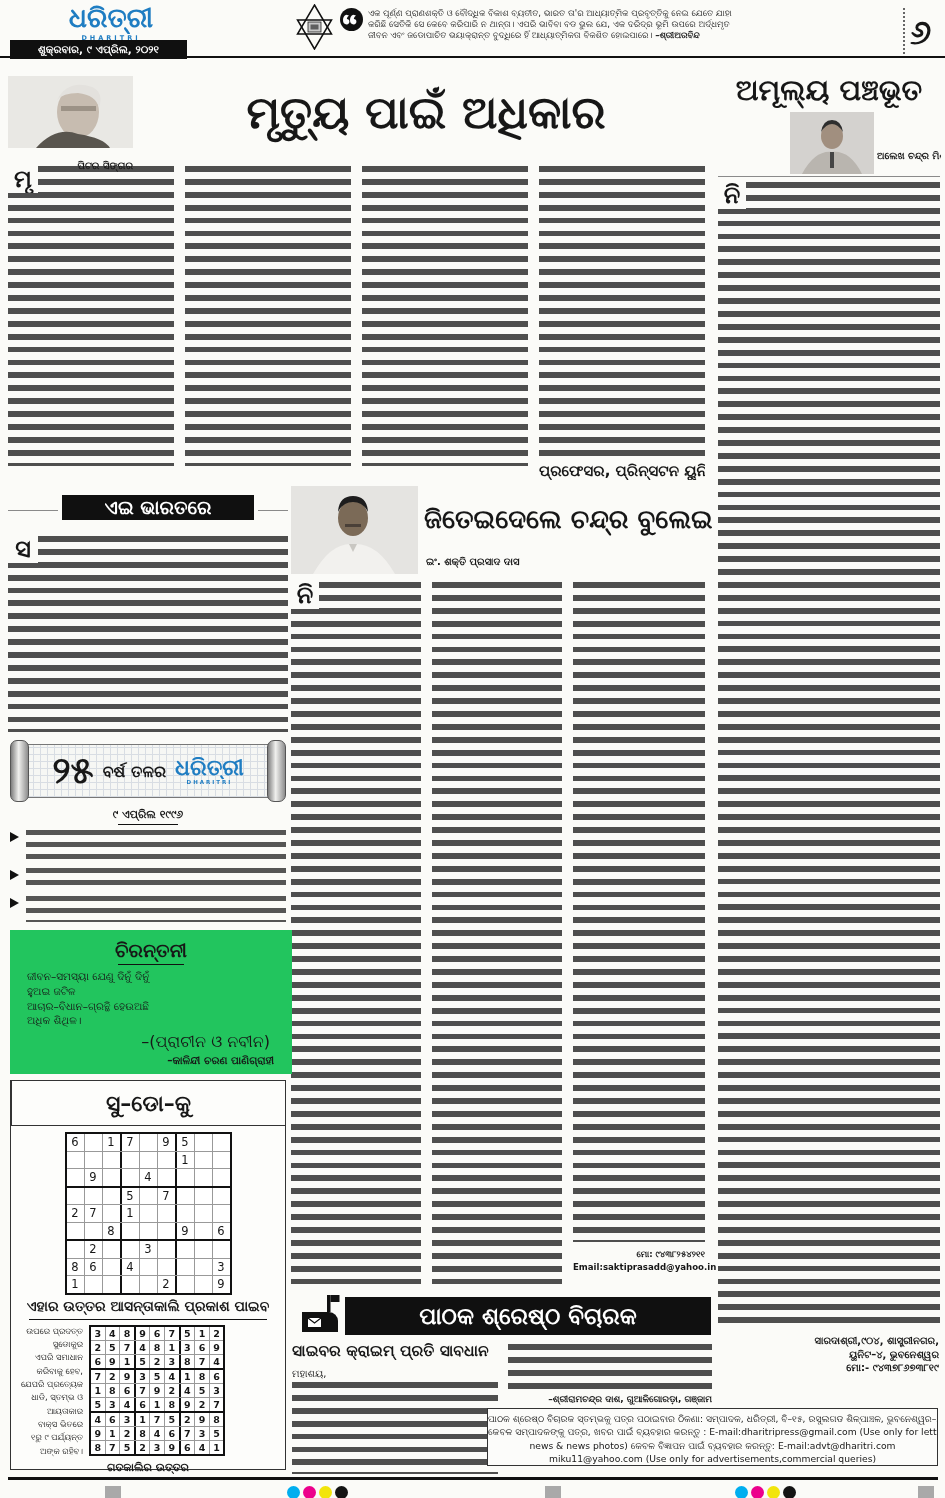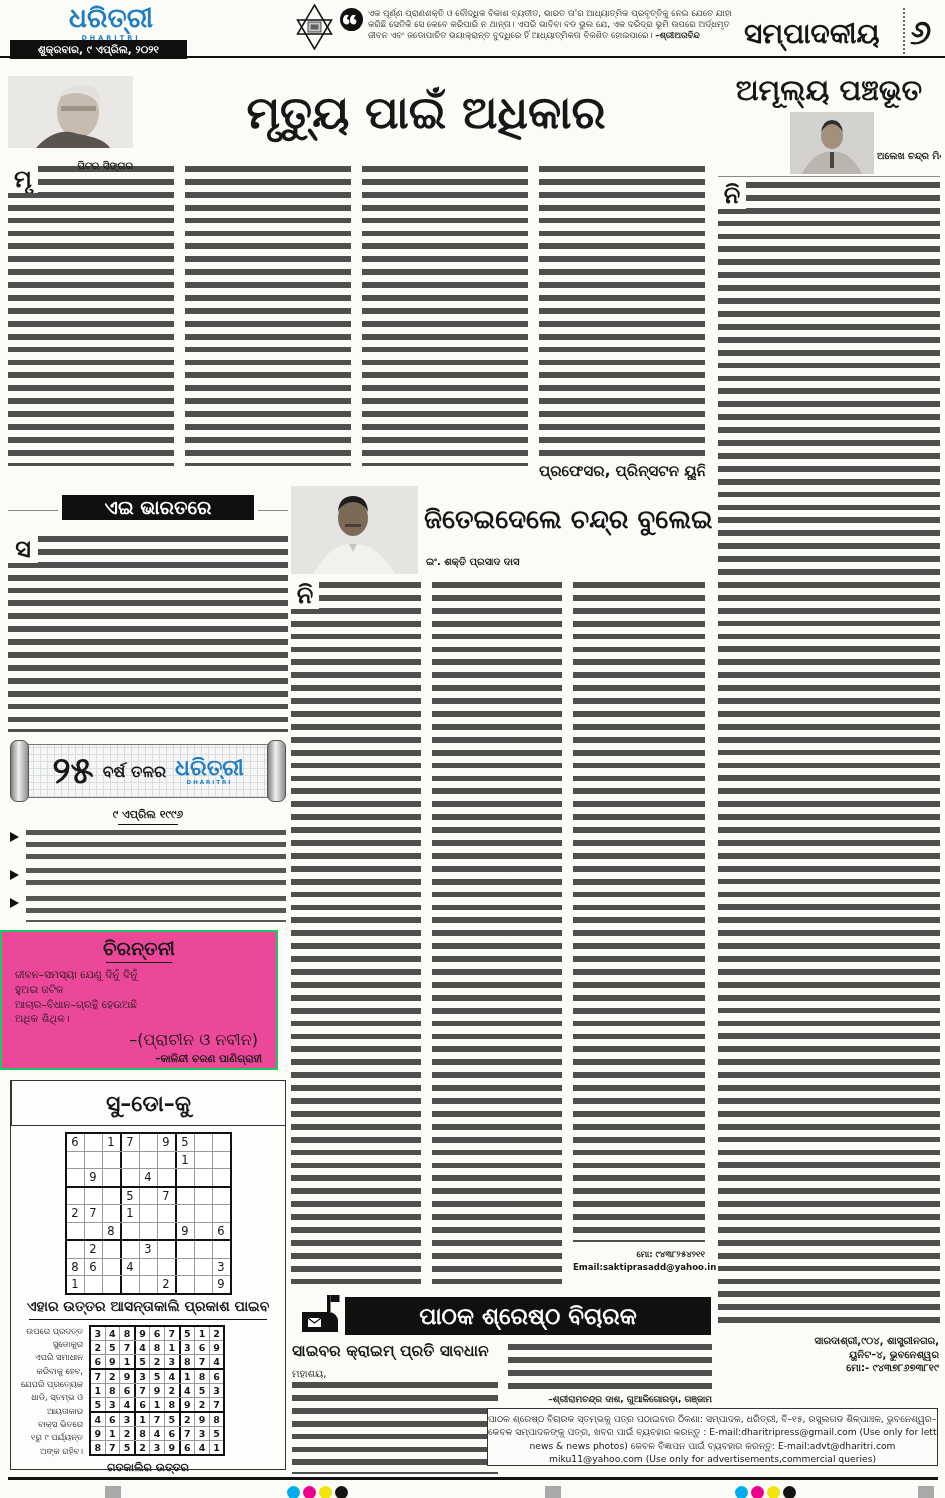--- a/index.html
+++ b/index.html
@@ -70,21 +70,20 @@
       <circle cx="11.5" cy="11.5" r="11.5" fill="#111"></circle>
       <path fill="#fff" d="M6.2 6.8 q-3.2 1.2 -3.2 5.2 q0 4.4 3.6 4.4 q2.8 0 2.8-2.8 q0-2.6-2.6-2.6 q.2-2.2 2.2-3.4z"></path>
       <path fill="#fff" d="M13.2 6.8 q-3.2 1.2 -3.2 5.2 q0 4.4 3.6 4.4 q2.8 0 2.8-2.8 q0-2.6-2.6-2.6 q.2-2.2 2.2-3.4z"></path>
     </svg>
   </div>
   <div class="abs" style="left:368px;top:8px;width:374px;height:48px;font-size:8.6px;line-height:11px;color:#222;overflow:hidden;">
     <span data-bind="quote.text">ଏକ ପୂର୍ଣ୍ଣ ପ୍ରାଣଶକ୍ତି ଓ ବୌଦ୍ଧିକ ବିକାଶ ବ୍ୟତୀତ, ଭାରତ ତା'ର ଆଧ୍ୟାତ୍ମିକ ପ୍ରବୃତ୍ତିକୁ ନେଇ ଯେତେ ଯାହା କରିଛି ସେତିକି ସେ କେବେ କରିପାରି ନ ଥାନ୍ତା। ଏପରି ଭାବିବା ବଡ ଭୁଲ ଯେ, ଏକ ଦରିଦ୍ର ଭୂମି ଉପରେ ଅର୍ଦ୍ଧମୃତ ଜୀବନ ଏବଂ ଜଡୋପାଚିତ ଭୟାକ୍ରାନ୍ତ ବୁଦ୍ଧିରେ ହିଁ ଆଧ୍ୟାତ୍ମିକତା ବିକଶିତ ହୋଇପାରେ।</span>
     <span class="bold" data-bind="quote.attribution">–ଶ୍ରୀଅରବିନ୍ଦ</span>
   </div>
 
-  <div class="abs bold clip" style="left:744px;top:12px;width:156px;height:44px;font-size:28px;line-height:44px;" data-bind="header.section">ସମ୍ପାଦକୀୟ</div>
   <div class="abs" style="left:903px;top:8px;height:46px;border-left:2px dotted #666;"></div>
   <div class="abs bold clip" style="left:910px;top:8px;width:32px;height:48px;font-size:34px;line-height:48px;" data-bind="header.page_number">୬</div>
 
   <div class="abs" style="left:8px;top:76px;width:125px;height:72px;">
     <svg width="125" height="72" viewBox="0 0 125 72">
       <rect width="125" height="72" fill="#e9e8e4"></rect>
       <ellipse cx="70" cy="36" rx="21" ry="26" fill="#c7bcb0"></ellipse>
       <path d="M49 24 Q60 3 84 11 Q96 16 91 32 Q88 19 70 17 Q55 17 49 24Z" fill="#e3e1dd"></path>
       <rect x="53" y="30" width="35" height="5" fill="#8d8478" opacity=".75"></rect>
       <path d="M28 72 Q48 50 70 58 Q96 62 102 72Z" fill="#59554e"></path>
@@ -166,21 +165,21 @@
   <div class="abs bold center clip" style="left:10px;top:808px;width:276px;font-size:11px;" data-bind="years25.date">୯ ଏପ୍ରିଲ ୧୯୯୬</div>
   <div class="abs rule" style="left:118px;top:824px;width:60px;height:1px;"></div>
 
   <div class="bmark" style="left:10px;top:832px;"></div>
   <div class="greek fine" style="left:26px;top:830px;width:260px;height:34px;"></div>
   <div class="bmark" style="left:10px;top:870px;"></div>
   <div class="greek fine" style="left:26px;top:868px;width:260px;height:23px;"></div>
   <div class="bmark" style="left:10px;top:898px;"></div>
   <div class="greek fine" style="left:26px;top:896px;width:260px;height:26px;"></div>
 
-  <div class="abs" style="left:0;top:930px;width:274px;height:136px;border:2px solid #22c55e;background:#ec4899;">
+  <div class="abs" style="left:10px;top:930px;width:274px;height:136px;border:4px solid #22c55e;background:#22c55e;">
     <div class="bold center clip" style="font-size:19px;margin-top:5px;" data-bind="chirantani.title">ଚିରନ୍ତନୀ</div>
     <div style="width:66px;height:1.4px;background:#111;margin:2px auto 4px;"></div>
     <div style="padding-left:13px;font-size:10.5px;line-height:14.6px;overflow:hidden;" data-bind-lines="chirantani.poem_lines">
         <div>ଜୀବନ–ସମସ୍ୟା ଯେଣୁ ଦିନୁଁ ଦିନୁଁ</div>
         <div>ହୁଅଇ ଜଟିଳ</div>
         <div>ଆଚାର–ବିଧାନ–ଗ୍ରନ୍ଥି ହେଉଅଛି</div>
         <div>ଅଧିକ ଶିଥିଳ।</div>
       </div>
     <div class="right clip" style="padding-right:18px;font-size:16px;margin-top:4px;" data-bind="chirantani.attribution_1">–(ପ୍ରାଚୀନ ଓ ନବୀନ)</div>
     <div class="right bold clip" style="padding-right:14px;font-size:10.5px;margin-top:3px;" data-bind="chirantani.attribution_2">–କାଳିନ୍ଦୀ ଚରଣ ପାଣିଗ୍ରାହୀ</div>

